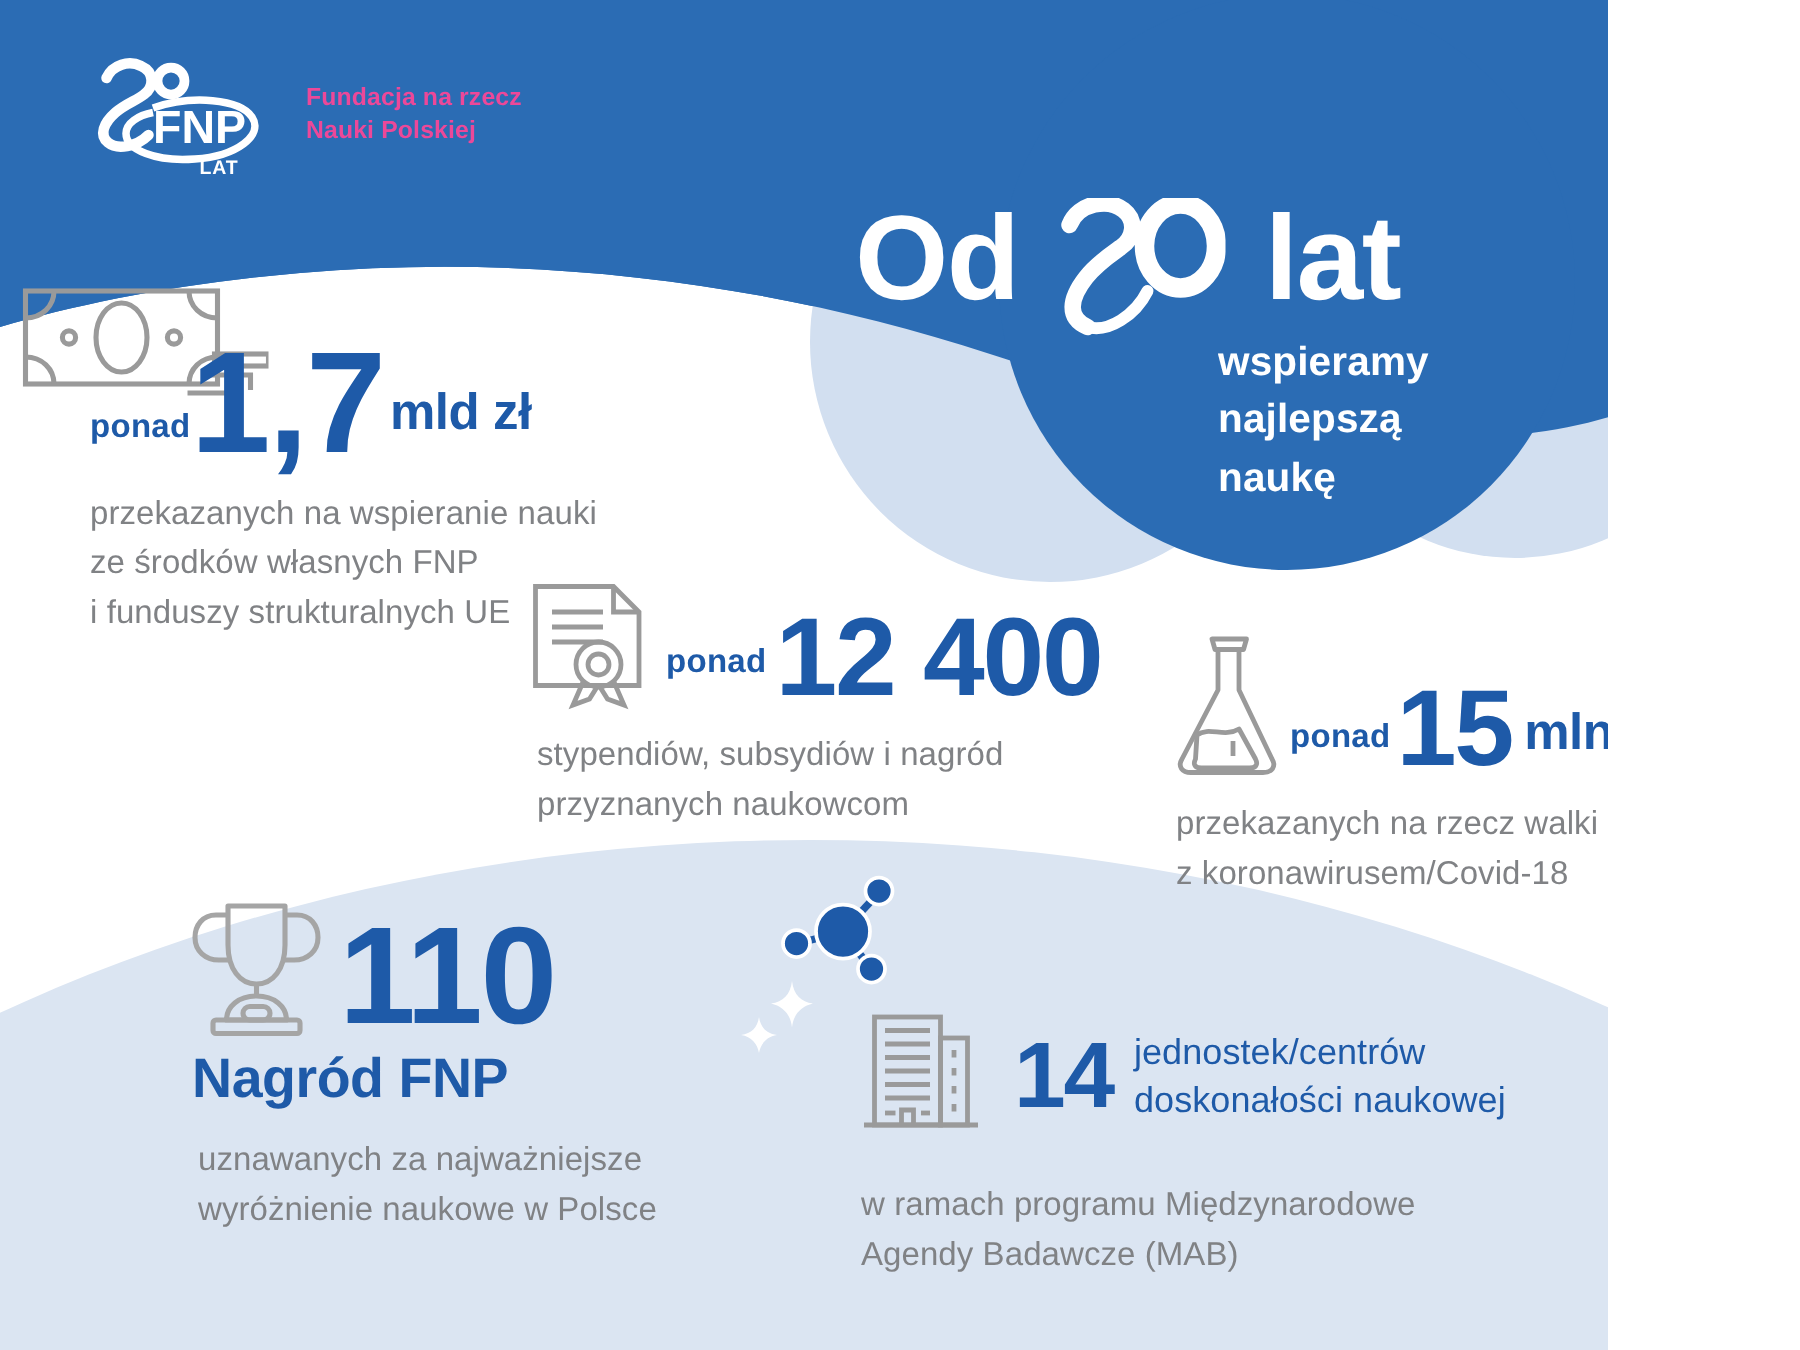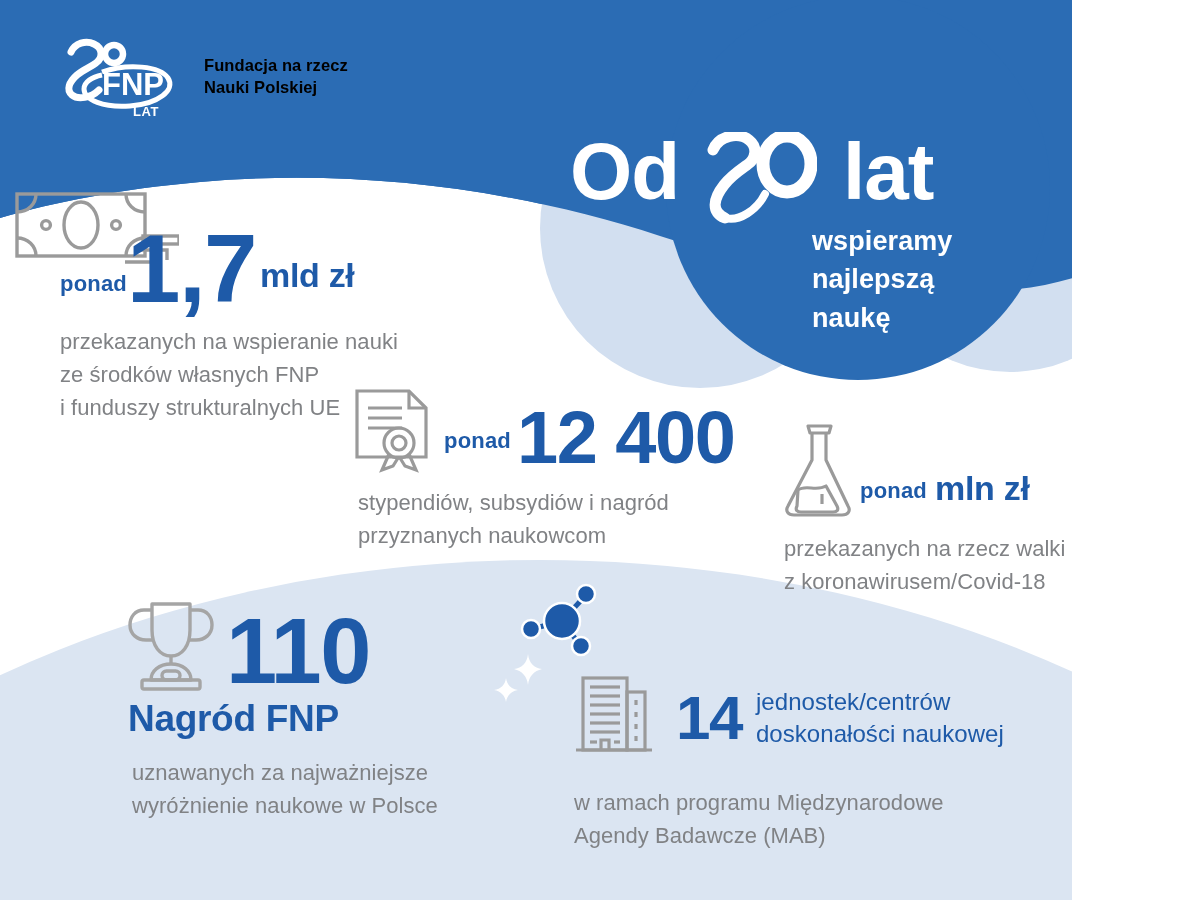--- a/index.html
+++ b/index.html
@@ -28,21 +28,21 @@
   .logo-wrap {
     position: absolute;
     left: 58px; top: 36px;
     z-index: 5;
     display: flex;
     align-items: center;
     gap: 14px;
   }
   .logo-mark { width: 132px; height: 82px; display: block; }
   .logo-text {
-    color: #000000;
+    color: #ec4899;
     font-weight: bold;
     font-size: 16.5px;
     line-height: 1.32;
     letter-spacing: 0.1px;
     white-space: pre-line;
   }
 
   
   .hero-head {
     position: absolute;
@@ -291,20 +291,21 @@
     <div class="head">
       <svg id="icon-flask" class="icon-gray" width="78" height="100" viewBox="0 0 78 100">
         <g fill="none" stroke="#9a9a9a" stroke-width="3.2" stroke-linejoin="round">
           <path d="M30,6 H53 L51,13 H32 Z"></path>
           <path d="M34,13 L34,40 L10,86 C7,91 10,95 16,95 H64 C70,95 73,91 70,86 L48,40 L48,13"></path>
           <path d="M20,70 C28,64 38,72 48,66 L59,86 C61,90 59,92 55,92 H23 C19,92 17,90 19,86 Z"></path>
           <path d="M44,74 L44,84"></path>
         </g>
       </svg>
       <span class="ponad">ponad</span>
+      <span class="bignum">15</span>
       <span class="unit">mln zł</span>
     </div>
     <div class="desc">przekazanych na rzecz walki
 z koronawirusem/Covid-18</div>
   </div>
 
   <div class="stat" id="stat-awards">
     <div class="head">
       <svg id="icon-trophy" class="icon-gray" width="86" height="100" viewBox="0 0 86 100">
         <g fill="none" stroke="#a5a5a5" stroke-width="3.4" stroke-linejoin="round">

